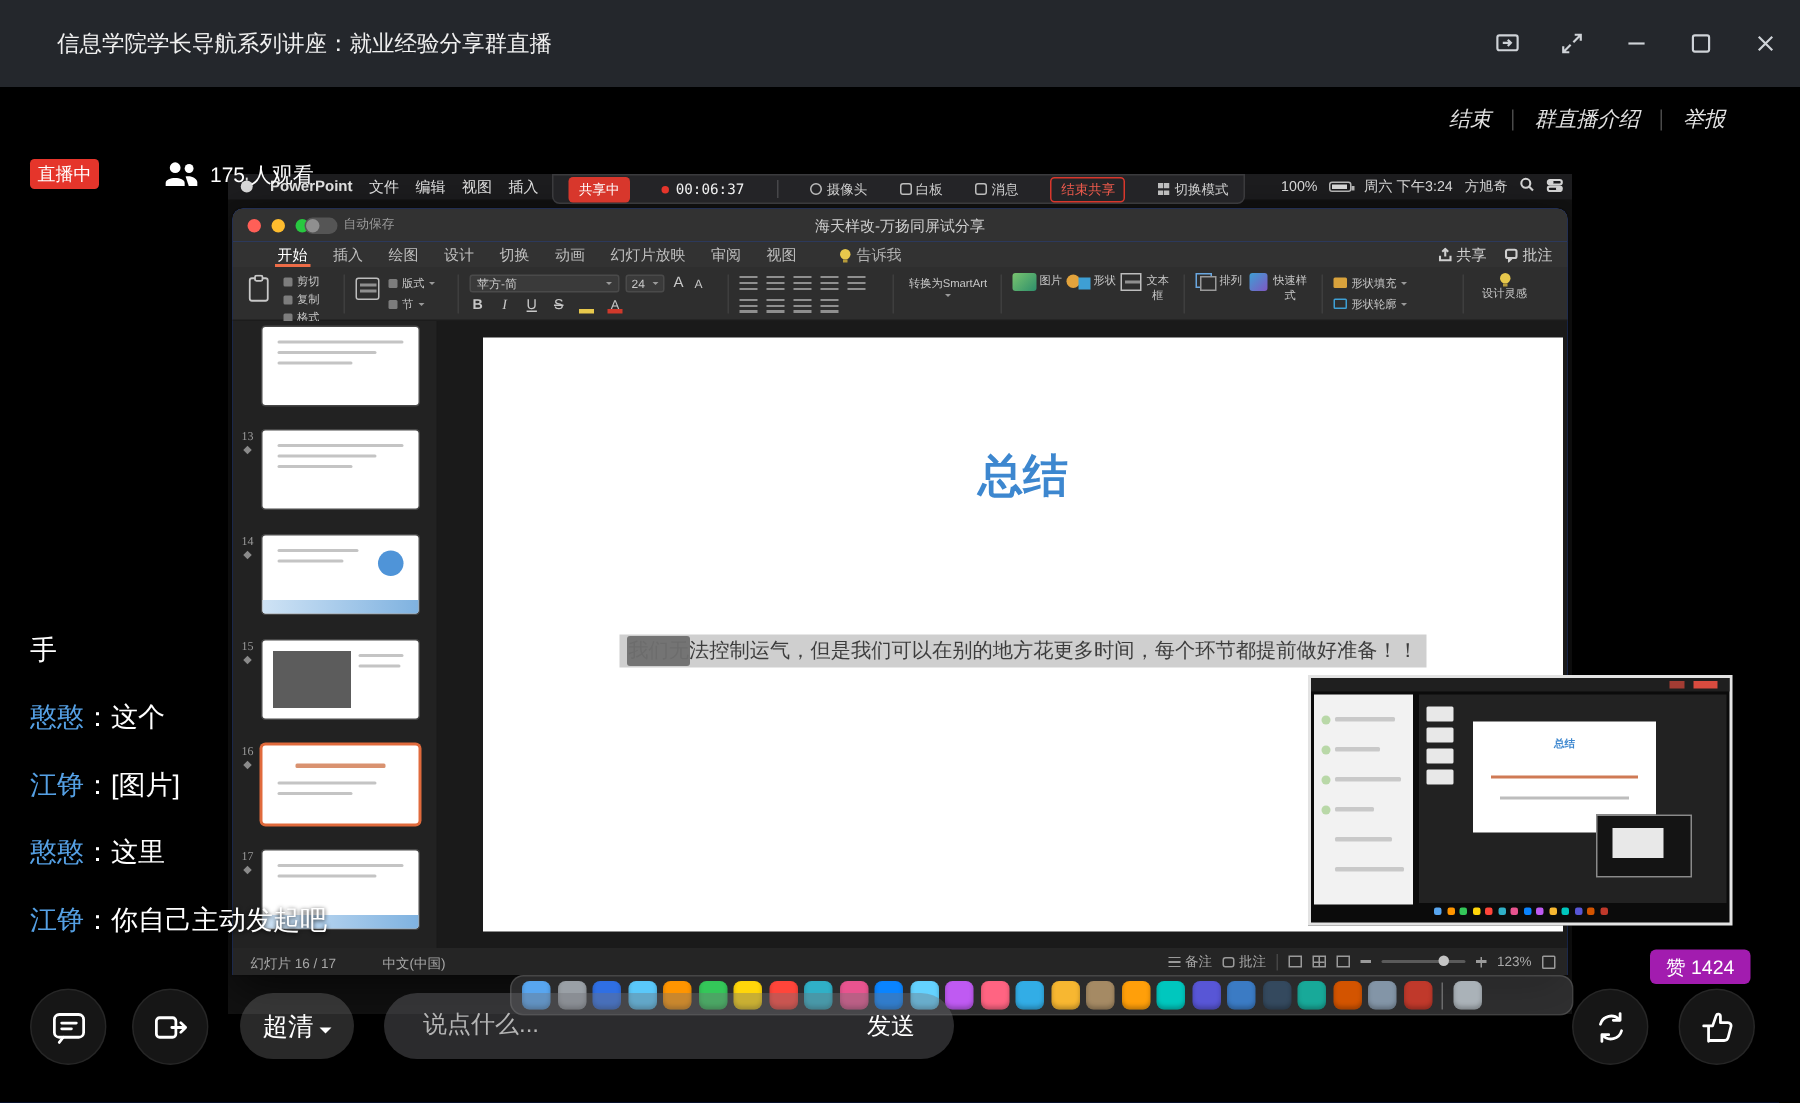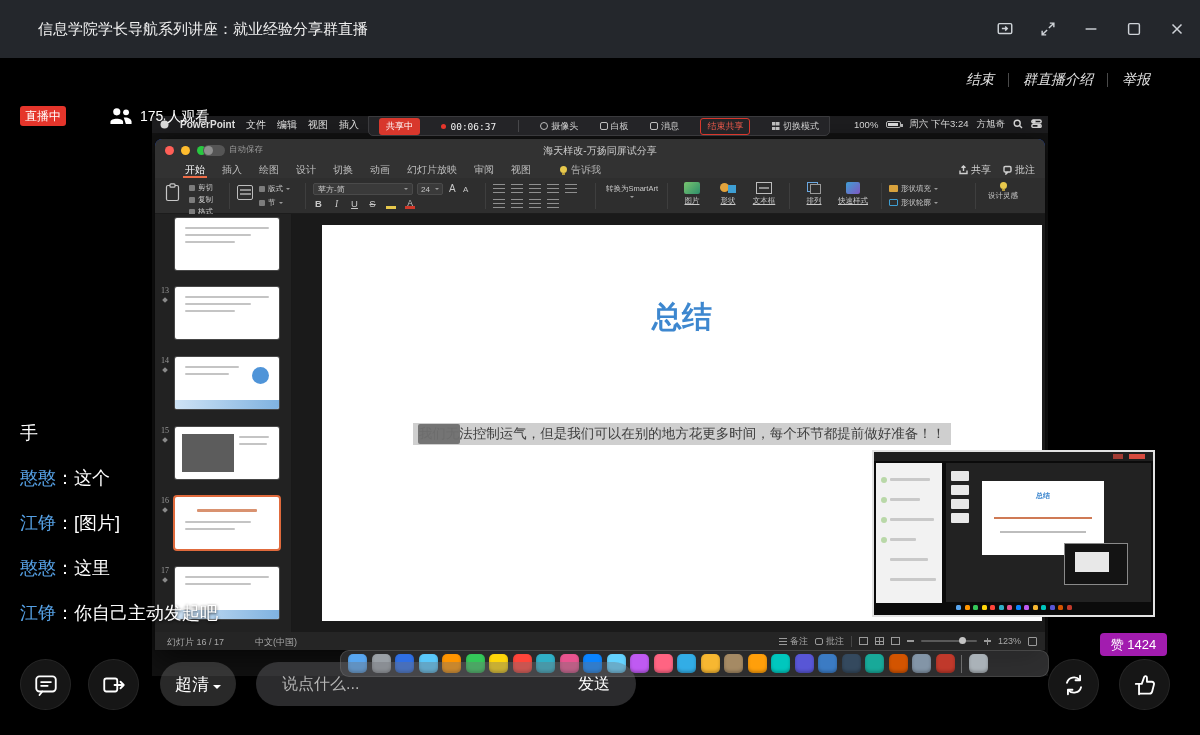--- a/index.html
+++ b/index.html
@@ -105,21 +105,21 @@
   .fmt.b { font-weight:bold; } .fmt.i { font-style:italic; font-family:"Liberation Serif",serif; }
   .fmt.u { text-decoration:underline; } .fmt.s { text-decoration:line-through; }
   .chip { width:12px; height:11px; position:relative; cursor:pointer; }
   .chip::after { content:""; position:absolute; left:1px; bottom:0; width:10px; height:3px; }
   .chip.hl::after { background:#e7c84c; } .chip.fc::after { background:#d0392b; }
   .chip.fc { font-size:8.5px; color:#c8c8c8; text-align:center; }
   .lines-sq { width:12px; height:10px; background:repeating-linear-gradient(#8f8f8f 0 1.4px, transparent 1.4px 4px); cursor:pointer; }
   .para-row1 { left:338px; top:6px; display:flex; gap:6px; }
   .para-row2 { left:338px; top:21px; display:flex; gap:6px; }
   .smartart { left:448px; top:6px; width:58px; text-align:center; line-height:9px; cursor:pointer; display:flex; flex-direction:column; align-items:center; }
-  .big-btn { top:4px; width:34px; display:flex; flex-direction:column; align-items:center; gap:2px; cursor:pointer; text-align:center;text-decoration:underline; }
+  .big-btn { top:4px; width:34px; display:flex; flex-direction:row; align-items:flex-start; gap:2px; cursor:pointer; text-align:center; }
   .pic-ico { width:16px; height:12px; background:linear-gradient(135deg,#79c46f,#2e8f6b); border-radius:2px; }
   .shape-ico { width:16px; height:12px; position:relative; }
   .shape-ico::before { content:""; position:absolute; left:0; top:1px; width:9px; height:9px; border-radius:50%; background:#e2a33c; }
   .shape-ico::after { content:""; position:absolute; right:0; top:3px; width:8px; height:8px; background:#3e9fd4; }
   .tbx-ico { width:16px; height:12px; border:1px solid #bdbdbd; position:relative; }
   .tbx-ico::after { content:""; position:absolute; left:2px; top:4px; width:10px; height:1.5px; background:#8f8f8f; }
   .arr-ico { width:14px; height:12px; position:relative; }
   .arr-ico::before { content:""; position:absolute; left:0; top:0; width:9px; height:8px; border:1px solid #6aa7e0; }
   .arr-ico::after { content:""; position:absolute; right:0; bottom:0; width:9px; height:8px; border:1px solid #9a9a9a; background:#2e2e2e; }
   .qs-ico { width:14px; height:12px; background:linear-gradient(135deg,#3e9fd4,#7f57c2); border-radius:2px; }

